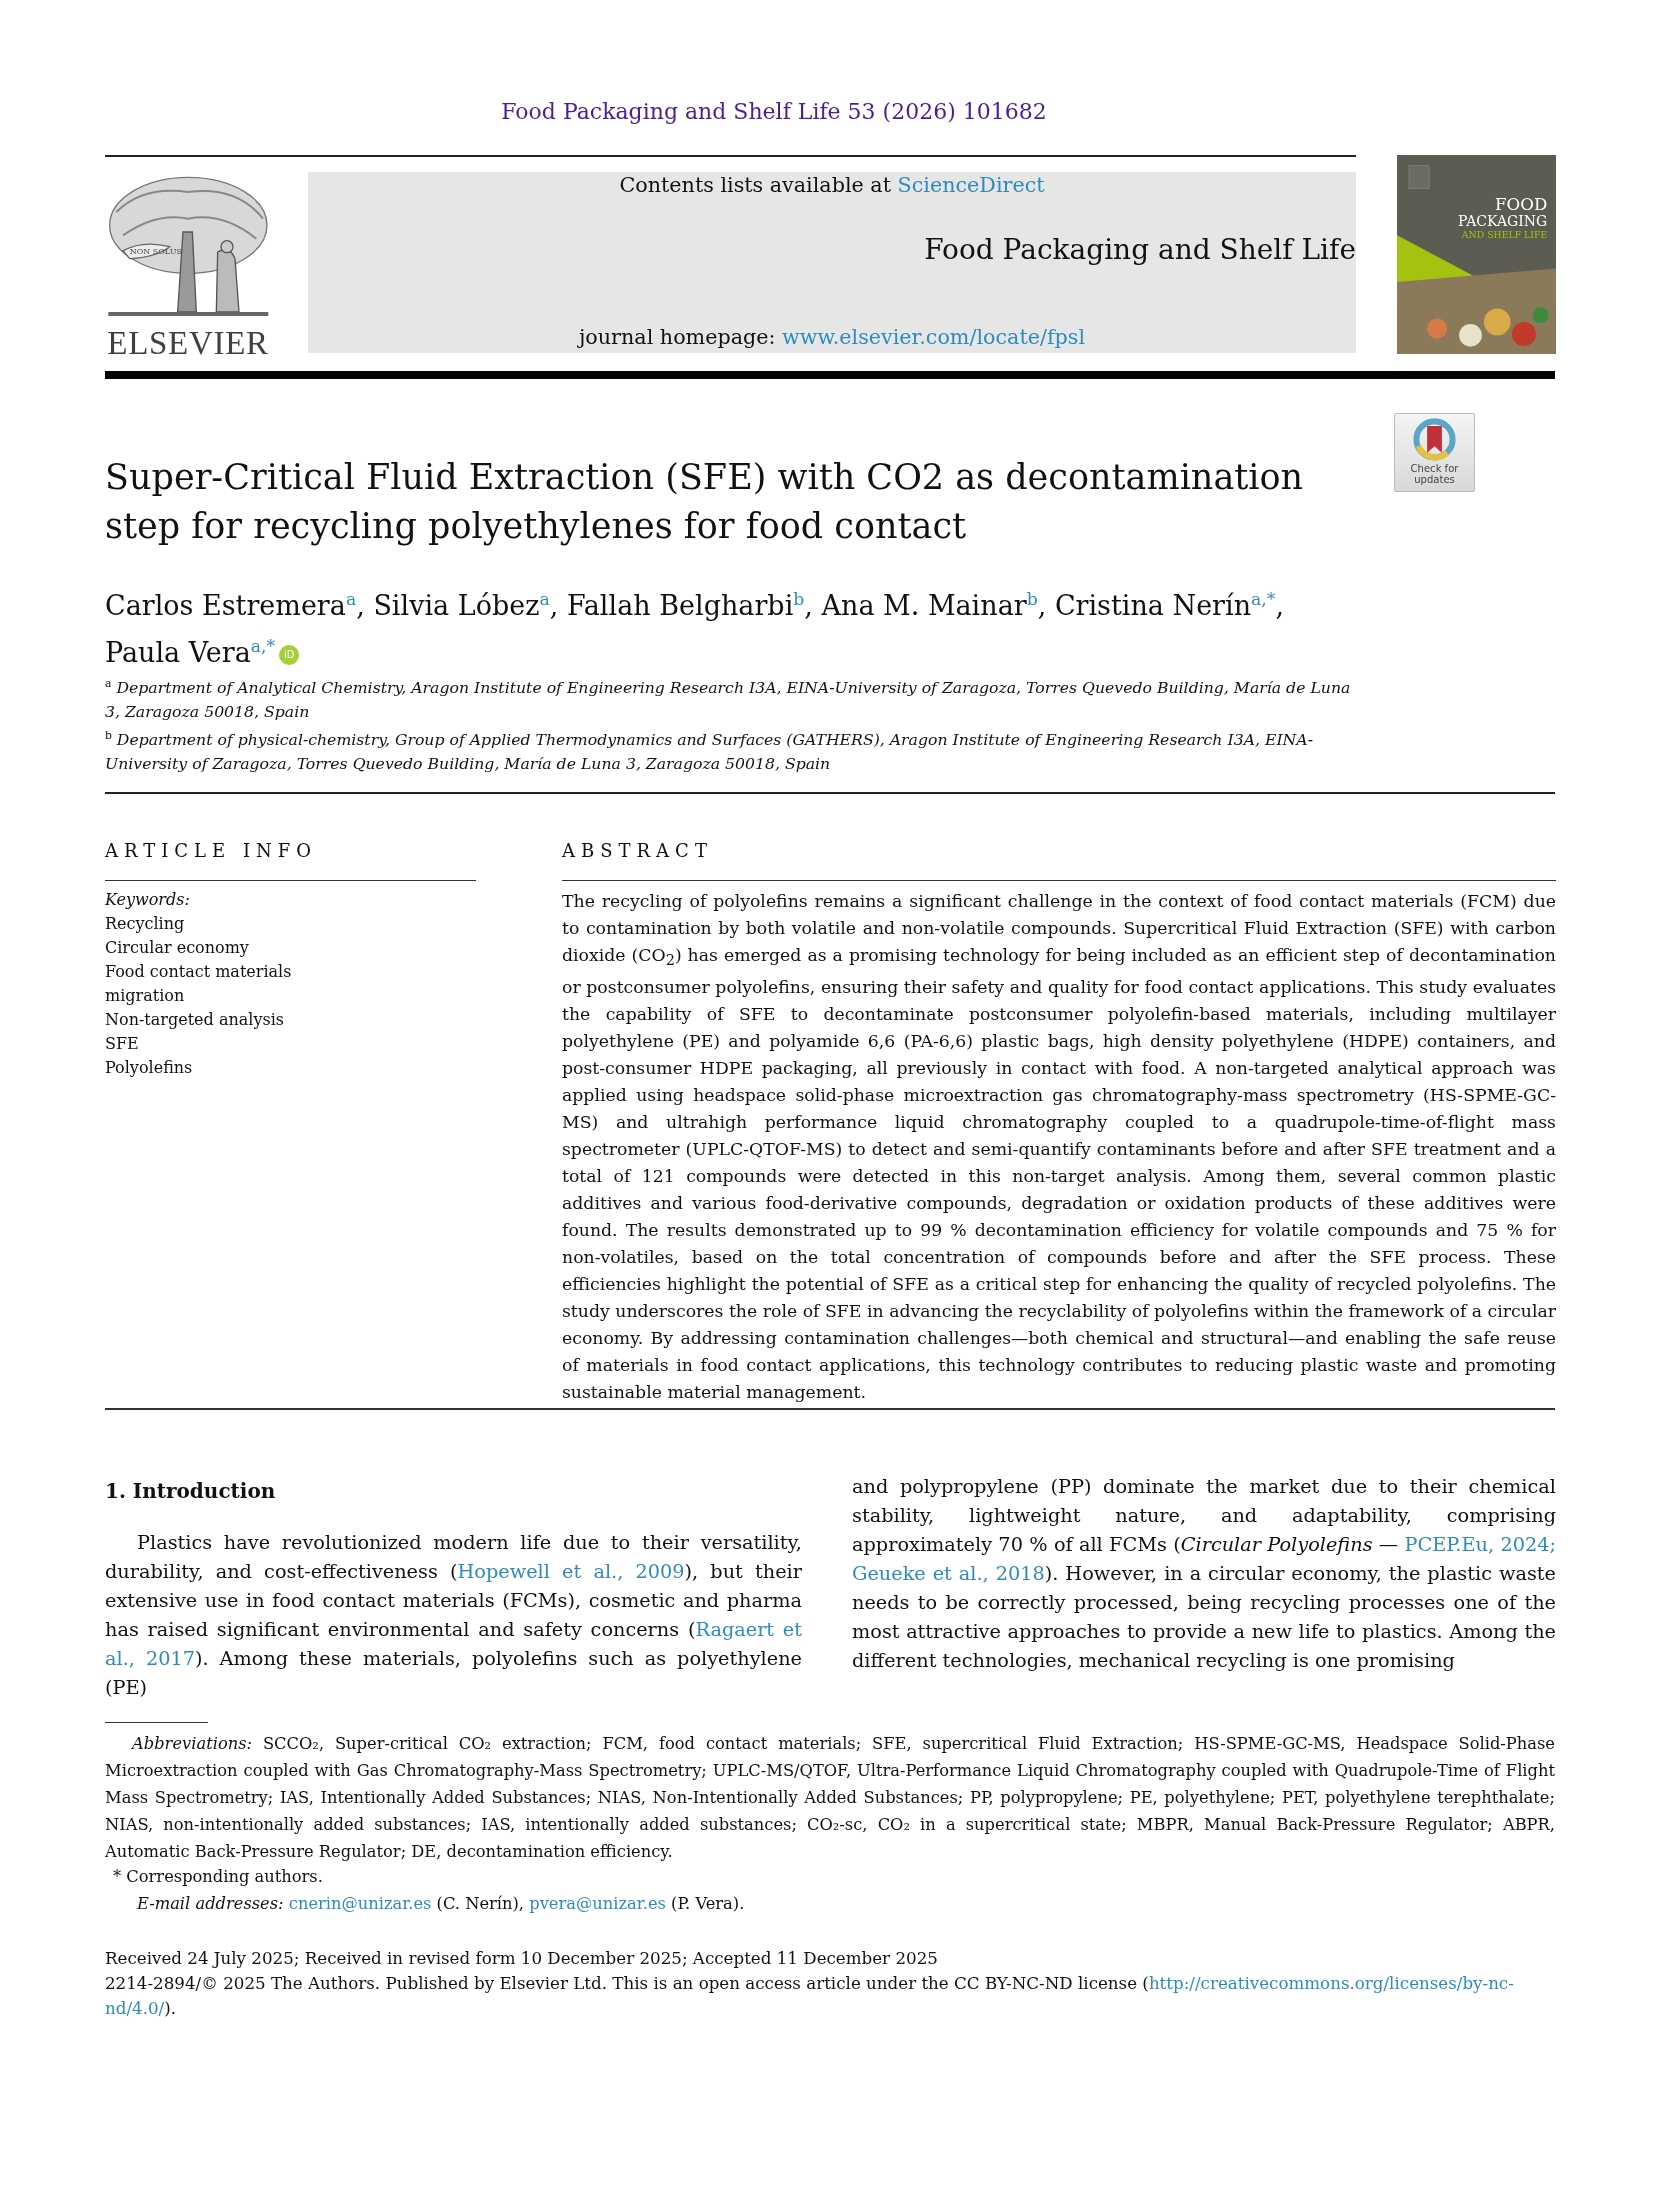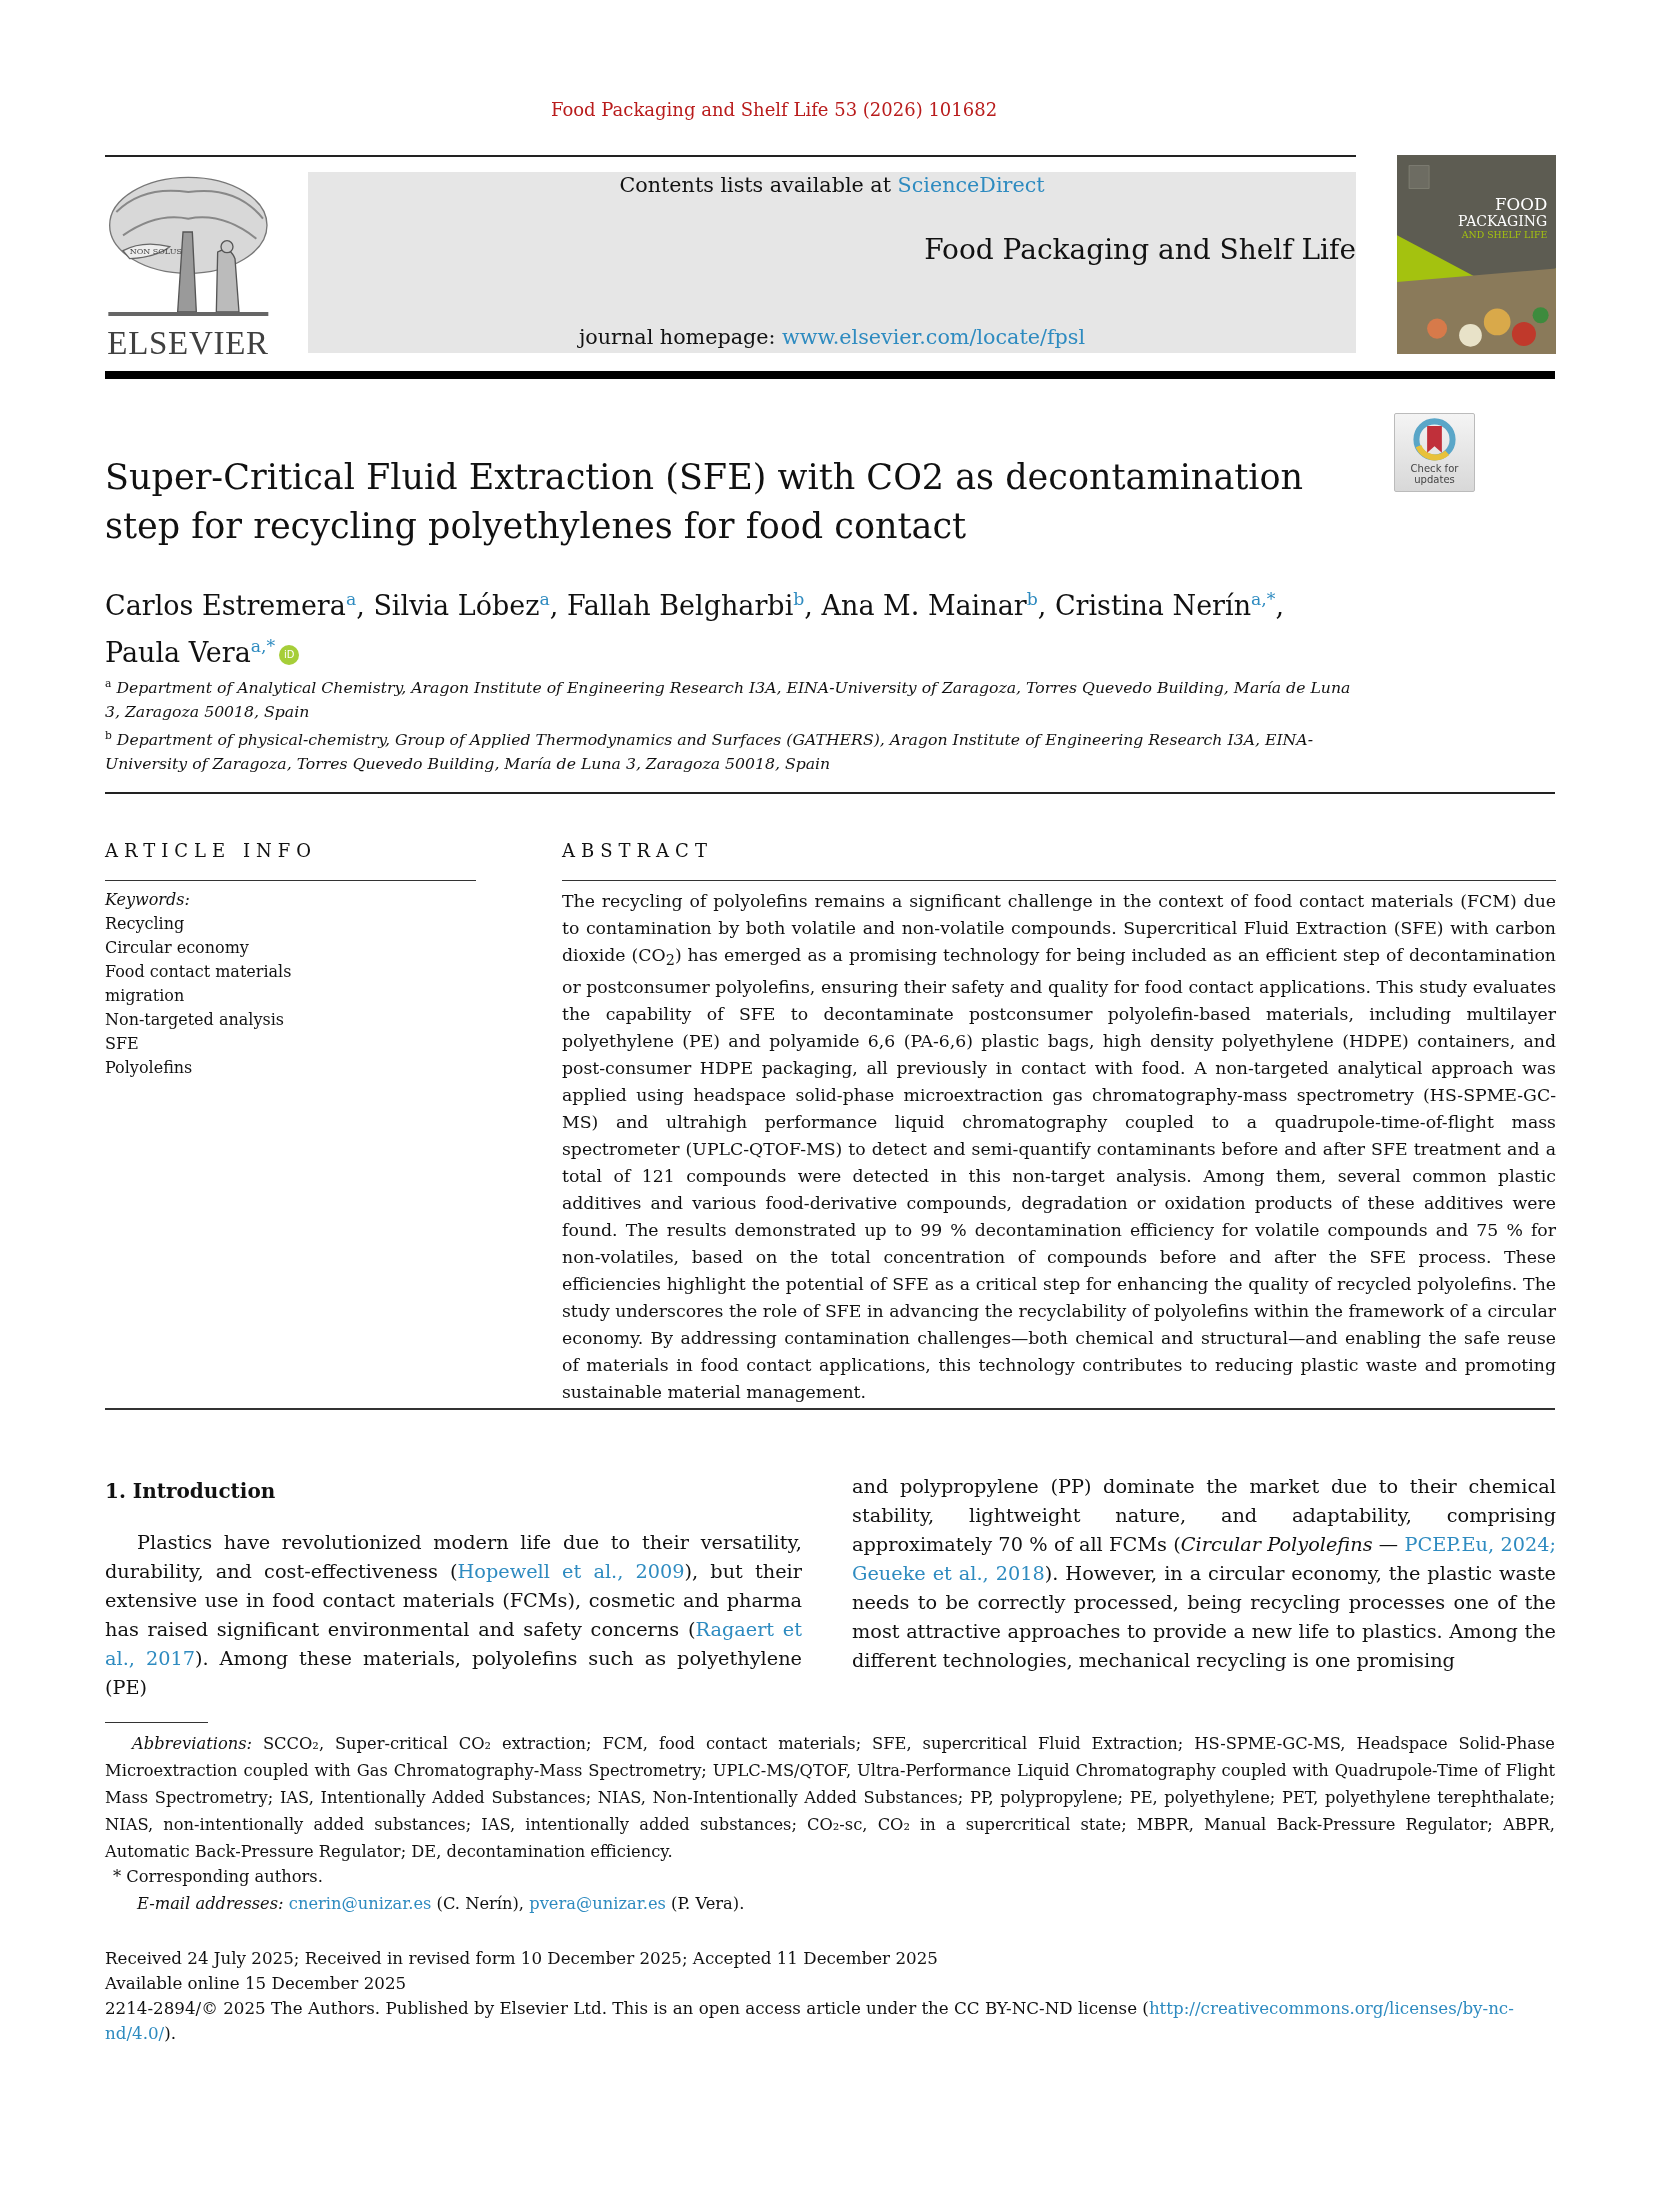--- a/index.html
+++ b/index.html
@@ -4,21 +4,21 @@
 <style>
   html, body { margin: 0; padding: 0; background: #ffffff; }
   body {
     width: 1654px; height: 2205px; position: relative; overflow: hidden;
     font-family: "DejaVu Serif", "Liberation Serif", serif; color: #111;
   }
   .abs { position: absolute; }
   a, .link { color: #2e8bc0; text-decoration: none; }
 
   
-  .running-head { left: 0; width: 1548px; top: 99px; text-align: center; font-size: 18px; color: #b91c1c; }
+  .running-head { left: 0; width: 1548px; top: 99px; text-align: center; font-size: 22px; color: #4c1d95; }
   .rule-thin { left: 105px; width: 1251px; top: 155px; height: 2px; background: #222; }
 
   
   .elsevier-logo { left: 103px; top: 172px; width: 170px; height: 187px; }
   .elsevier-word { left: 103px; top: 325px; width: 170px; text-align: center; font-family: "Liberation Serif", serif; font-size: 33px; color: #404040; letter-spacing: 0.7px; }
   .masthead-box { left: 308px; top: 172px; width: 1048px; height: 181px; background: #e6e6e6; }
   .contents-line { left: 308px; width: 1048px; top: 173px; text-align: center; font-size: 20.7px; }
   .journal-title { left: 308px; width: 1048px; top: 233px; text-align: right; font-size: 28px; }
   .homepage-line { left: 308px; width: 1048px; top: 325px; text-align: center; font-size: 20.7px; }
   .cover { left: 1397px; top: 155px; width: 159px; height: 199px; overflow: hidden; background: #5d5c52; }
@@ -161,16 +161,15 @@
 <div class="abs intro-col1"><span class="indent"></span><span>Plastics have revolutionized modern life due to their versatility, durability, and cost-effectiveness (</span><span class="link">Hopewell et al., 2009</span><span>), but their extensive use in food contact materials (FCMs), cosmetic and pharma has raised significant environmental and safety concerns (</span><span class="link">Ragaert et al., 2017</span><span>). Among these materials, polyolefins such as polyethylene (PE)</span></div>
 <div class="abs intro-col2"><span>and polypropylene (PP) dominate the market due to their chemical stability, lightweight nature, and adaptability, comprising approximately 70 % of all FCMs (</span><i>Circular Polyolefins</i><span> — </span><span class="link">PCEP.Eu, 2024; Geueke et al., 2018</span><span>). However, in a circular economy, the plastic waste needs to be correctly processed, being recycling processes one of the most attractive approaches to provide a new life to plastics. Among the different technologies, mechanical recycling is one promising</span></div>
 
 <div class="abs fn-rule"></div>
 <div class="abs footnotes"><span class="indent" style="width:27px"></span><span class="em">Abbreviations:</span><span> SCCO₂, Super-critical CO₂ extraction; FCM, food contact materials; SFE, supercritical Fluid Extraction; HS-SPME-GC-MS, Headspace Solid-Phase Microextraction coupled with Gas Chromatography-Mass Spectrometry; UPLC-MS/QTOF, Ultra-Performance Liquid Chromatography coupled with Quadrupole-Time of Flight Mass Spectrometry; IAS, Intentionally Added Substances; NIAS, Non-Intentionally Added Substances; PP, polypropylene; PE, polyethylene; PET, polyethylene terephthalate; NIAS, non-intentionally added substances; IAS, intentionally added substances; CO₂-sc, CO₂ in a supercritical state; MBPR, Manual Back-Pressure Regulator; ABPR, Automatic Back-Pressure Regulator; DE, decontamination efficiency.</span></div>
 <div class="abs corresp">* Corresponding authors.</div>
 <div class="abs emails"><span class="em">E-mail addresses:</span> <span class="link">cnerin@unizar.es</span><span> (C. Nerín), </span><span class="link">pvera@unizar.es</span><span> (P. Vera).</span></div>
 
 <div class="abs bottom-meta">
   <div>Received 24 July 2025; Received in revised form 10 December 2025; Accepted 11 December 2025</div>
-  <div>Available online 15 December 2025</div>
   <div><span>2214-2894/© 2025 The Authors. Published by Elsevier Ltd. This is an open access article under the CC BY-NC-ND license (</span><span class="link">http://creativecommons.org/licenses/by-nc-nd/4.0/</span><span>).</span></div>
 </div>
 
 
 </body></html>

